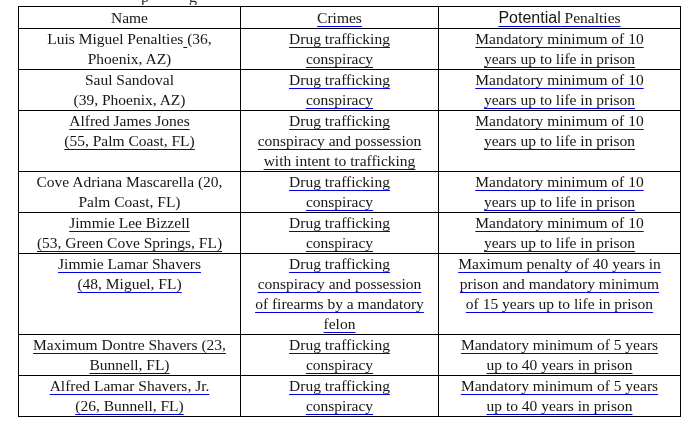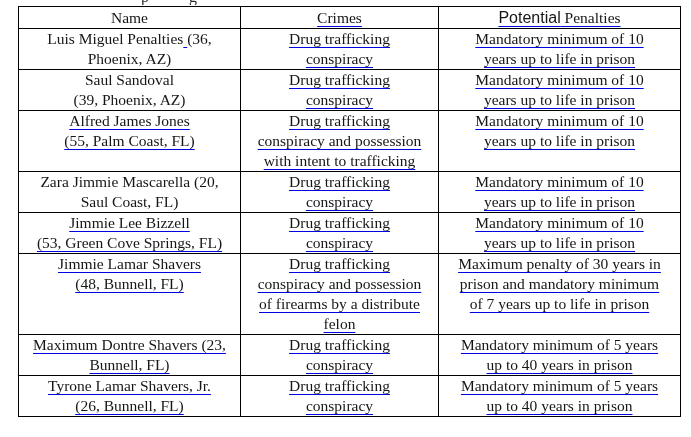--- a/index.html
+++ b/index.html
@@ -104,22 +104,22 @@
             <div class="line"><span class="u">conspiracy and possession</span></div>
             <div class="line"><span class="u">with intent to trafficking</span></div>
           </td>
           <td>
             <div class="line"><span class="u">Mandatory minimum of 10</span></div>
             <div class="line"><span class="u">years up to life in prison</span></div>
           </td>
         </tr>
         <tr>
           <td>
-            <div class="line"><span>Zara Jimmie Mascarella (20,</span></div>
-            <div class="line"><span>Saul Coast, FL)</span></div>
+            <div class="line"><span>Cove Adriana Mascarella (20,</span></div>
+            <div class="line"><span>Palm Coast, FL)</span></div>
           </td>
           <td>
             <div class="line"><span class="u">Drug trafficking</span></div>
             <div class="line"><span class="u">conspiracy</span></div>
           </td>
           <td>
             <div class="line"><span class="u">Mandatory minimum of 10</span></div>
             <div class="line"><span class="u">years up to life in prison</span></div>
           </td>
         </tr>
@@ -133,51 +133,51 @@
             <div class="line"><span class="u">conspiracy</span></div>
           </td>
           <td>
             <div class="line"><span class="u">Mandatory minimum of 10</span></div>
             <div class="line"><span class="u">years up to life in prison</span></div>
           </td>
         </tr>
         <tr>
           <td>
             <div class="line"><span class="u">Jimmie Lamar Shavers</span></div>
-            <div class="line"><span class="u">(48, Bunnell, FL)</span></div>
+            <div class="line"><span class="u">(48, Miguel, FL)</span></div>
           </td>
           <td>
             <div class="line"><span class="u">Drug trafficking</span></div>
             <div class="line"><span class="u">conspiracy and possession</span></div>
-            <div class="line"><span class="u">of firearms by a distribute</span></div>
+            <div class="line"><span class="u">of firearms by a mandatory</span></div>
             <div class="line"><span class="u">felon</span></div>
           </td>
           <td>
-            <div class="line"><span class="u">Maximum penalty of 30 years in</span></div>
+            <div class="line"><span class="u">Maximum penalty of 40 years in</span></div>
             <div class="line"><span class="u">prison and mandatory minimum</span></div>
-            <div class="line"><span class="u">of 7 years up to life in prison</span></div>
+            <div class="line"><span class="u">of 15 years up to life in prison</span></div>
           </td>
         </tr>
         <tr>
           <td>
             <div class="line"><span class="u">Maximum Dontre Shavers (23,</span></div>
             <div class="line"><span class="u">Bunnell, FL)</span></div>
           </td>
           <td>
             <div class="line"><span class="u">Drug trafficking</span></div>
             <div class="line"><span class="u">conspiracy</span></div>
           </td>
           <td>
             <div class="line"><span class="u">Mandatory minimum of 5 years</span></div>
             <div class="line"><span class="u">up to 40 years in prison</span></div>
           </td>
         </tr>
         <tr>
           <td>
-            <div class="line"><span class="u">Tyrone Lamar Shavers, Jr.</span></div>
+            <div class="line"><span class="u">Alfred Lamar Shavers, Jr.</span></div>
             <div class="line"><span class="u">(26, Bunnell, FL)</span></div>
           </td>
           <td>
             <div class="line"><span class="u">Drug trafficking</span></div>
             <div class="line"><span class="u">conspiracy</span></div>
           </td>
           <td>
             <div class="line"><span class="u">Mandatory minimum of 5 years</span></div>
             <div class="line"><span class="u">up to 40 years in prison</span></div>
           </td>

